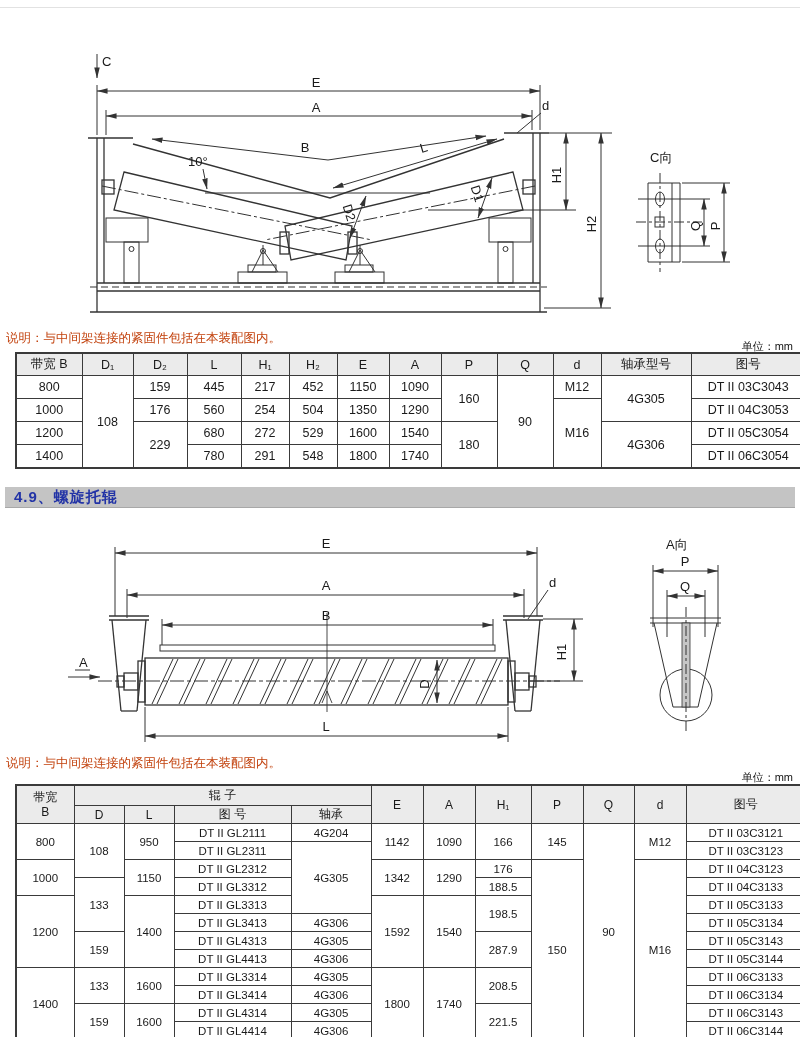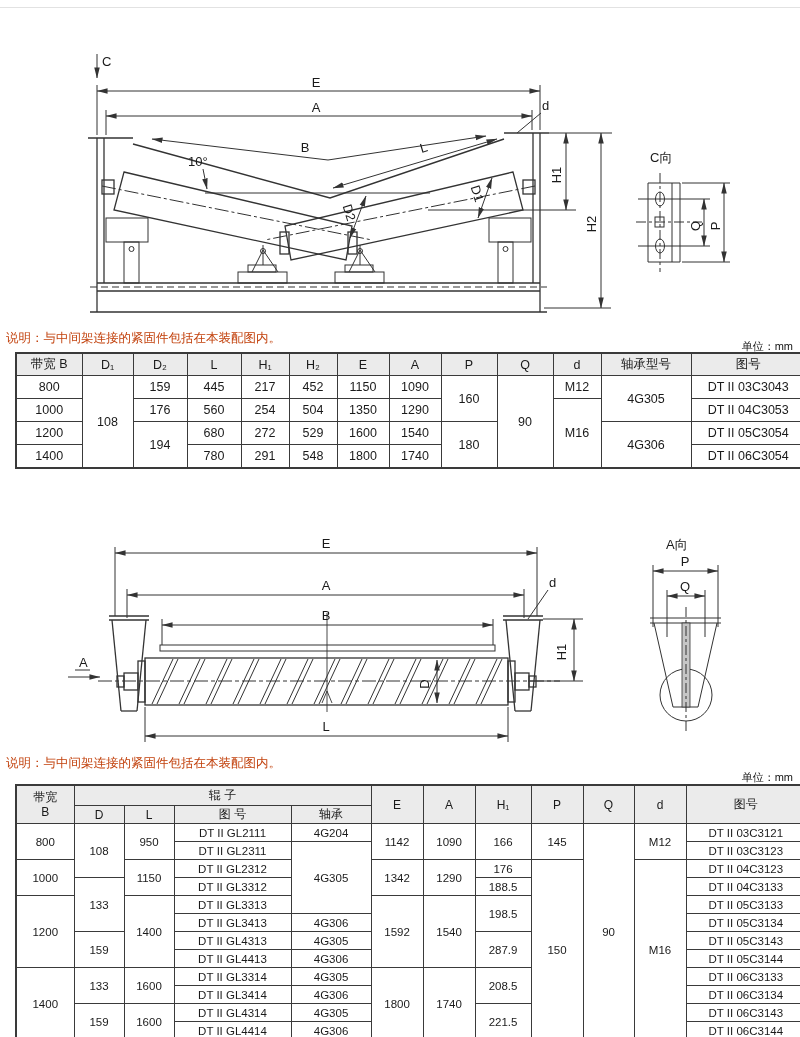--- a/index.html
+++ b/index.html
@@ -223,21 +223,21 @@
         <td>560</td>
         <td>254</td>
         <td>504</td>
         <td>1350</td>
         <td>1290</td>
         <td rowspan="3">M16</td>
         <td>DT II 04C3053</td>
       </tr>
       <tr>
         <td>1200</td>
-        <td rowspan="2">194</td>
+        <td rowspan="2">229</td>
         <td>680</td>
         <td>272</td>
         <td>529</td>
         <td>1600</td>
         <td>1540</td>
         <td rowspan="2">180</td>
         <td rowspan="2">4G306</td>
         <td>DT II 05C3054</td>
       </tr>
       <tr>
@@ -245,20 +245,23 @@
         <td>780</td>
         <td>291</td>
         <td>548</td>
         <td>1800</td>
         <td>1740</td>
         <td>DT II 06C3054</td>
       </tr>
     </tbody>
   </table>
 
+  <div class="secbar" id="sec2">
+    <span>4.9、螺旋托辊</span>
+  </div>
 
   <svg style="top:515px" width="800" height="242" viewBox="0 0 800 242">
     <defs>
       <marker id="m2" viewBox="0 0 10 6" markerWidth="11" markerHeight="6.6" refX="9.6" refY="3" orient="auto-start-reverse">
         <path d="M10,3L0,0.5L0,5.5Z" fill="#333"></path>
       </marker>
     </defs>
     <g stroke="#333" stroke-width="1" fill="none">
       <g>
         <line x1="115" y1="32" x2="115" y2="101"></line>

